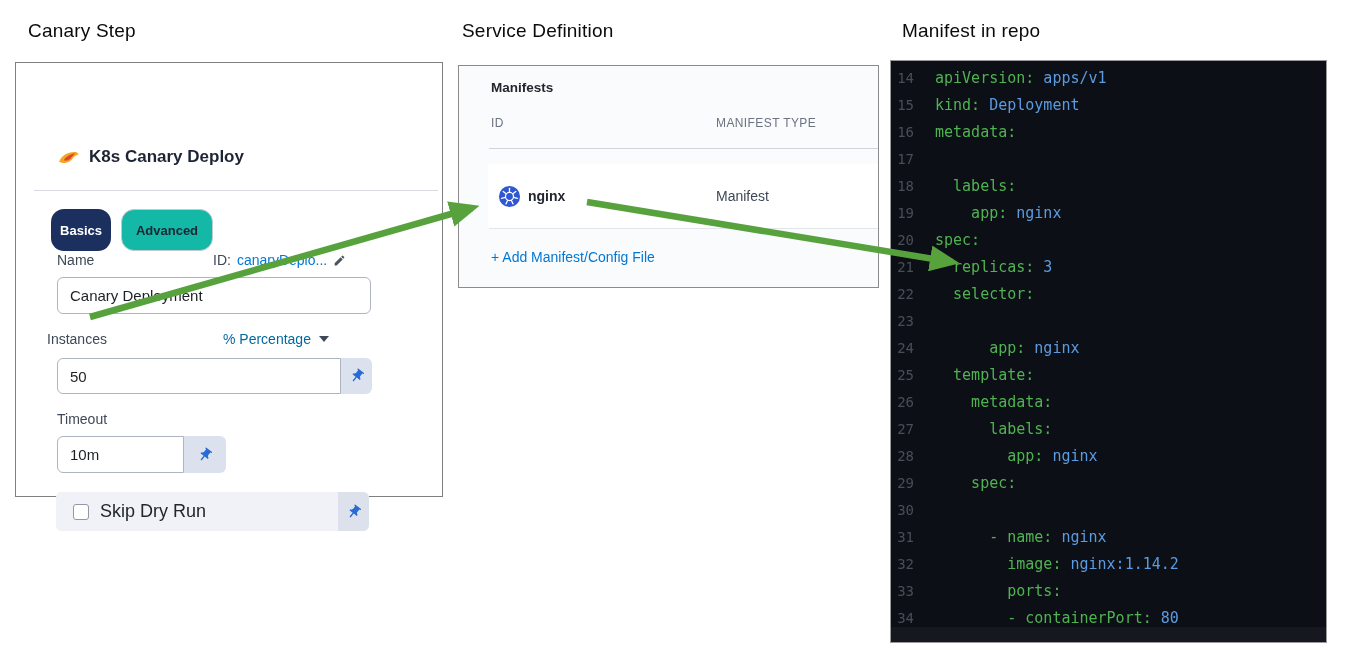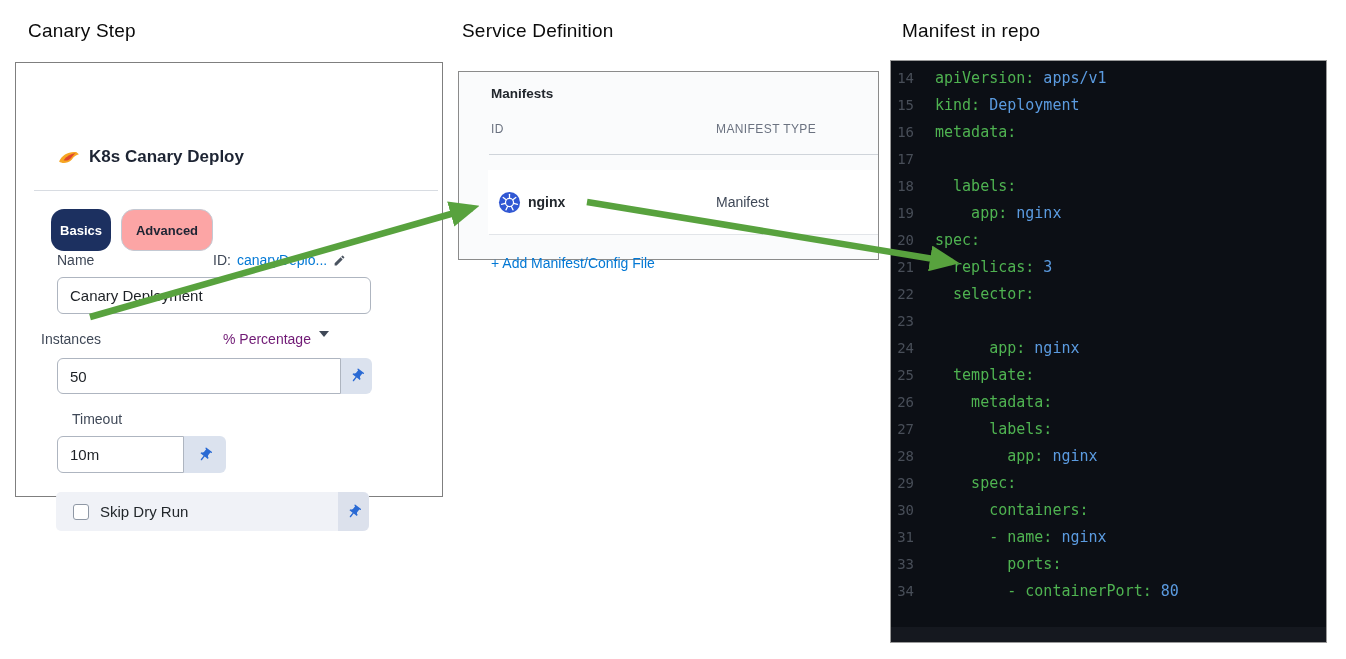--- a/index.html
+++ b/index.html
@@ -15,51 +15,51 @@
   
   .panel-canary { position:absolute; left:15px; top:62px; width:428px; height:435px;
                   background:#fff; border:1px solid #7f7f7f; }
   .cs-header { position:absolute; left:42px; top:84px; display:flex; align-items:center; gap:9px; }
   .cs-title  { font-size:17px; font-weight:bold; color:#1d2433; }
   .cs-divider { position:absolute; left:18px; top:127px; width:404px; height:1px; background:#d8dce2; }
 
   .pill { position:absolute; top:146px; height:42px; border-radius:13px; display:flex;
           align-items:center; justify-content:center; font-size:13px; font-weight:bold; cursor:pointer; }
   .pill-basics   { left:35px;  width:60px;  background:var(--pill-navy); color:#fff; }
-  .pill-advanced { left:105px; width:92px;  background:#fca5a5; color:#1d2433; border:1px solid #c3c9d3; }
+  .pill-advanced { left:105px; width:92px;  background:#14b8a6; color:#1d2433; border:1px solid #c3c9d3; }
 
   .fld-label { position:absolute; font-size:14px; color:#3f4857; }
   .id-row { position:absolute; left:197px; top:189px; font-size:14px; display:flex; align-items:center; gap:6px; }
   .id-prefix { color:#3f4857; }
   .id-value  { color:var(--link-blue); cursor:pointer; }
 
   .text-input { position:absolute; background:#fff; border:1px solid #aeb5c0; border-radius:6px;
                 font-size:15px; color:#1d2126; display:flex; align-items:center; padding-left:12px; }
   .inp-name     { left:41px; top:214px; width:314px; height:37px; }
   .inp-inst     { left:41px; top:295px; width:284px; height:36px; border-radius:6px 0 0 6px; }
   .inp-timeout  { left:41px; top:373px; width:127px; height:37px; border-radius:6px 0 0 6px; }
 
   .pin-box { position:absolute; background:var(--pin-bg); display:flex; align-items:center;
              justify-content:center; border-radius:0 6px 6px 0; cursor:pointer; }
   .pin-inst    { left:325px; top:295px; width:31px; height:36px; }
   .pin-timeout { left:168px; top:373px; width:42px; height:37px; }
   .pin-skip    { left:322px; top:429px; width:31px; height:39px; background:#dce1ec; }
 
-  .unit-select { position:absolute; left:207px; top:268px; display:flex; gap:8px;
-                 font-size:14px; color:#701a75; cursor:pointer; }
+  .unit-select { position:absolute; left:207px; top:268px; display:flex; align-items:center; gap:8px;
+                 font-size:14px; color:#0369a1; cursor:pointer; }
   .caret-down { width:0; height:0; border-left:5px solid transparent; border-right:5px solid transparent;
                 border-top:6px solid #3f4857; }
 
   .skip-row { position:absolute; left:40px; top:429px; width:313px; height:39px; background:#f0f2f7;
               border-radius:5px; display:flex; align-items:center; padding-left:17px; gap:11px; }
   .checkbox { width:16px; height:16px; border:1.6px solid #8f98a5; border-radius:3px; background:#fff; cursor:pointer; }
-  .skip-label { font-size:15px; color:#22272b; }
-
-  
-  .panel-service { position:absolute; left:458px; top:71px; width:421px; height:189px;
+  .skip-label { font-size:18px; color:#22272b; }
+
+  
+  .panel-service { position:absolute; left:458px; top:65px; width:421px; height:223px;
                    background:#fafbfc; border:1px solid #8b8b8b;padding-left:12px; }
   .sv-title { position:absolute; left:32px; top:14px; font-size:13.5px; font-weight:bold; color:#22272d; }
   .sv-col   { position:absolute; top:50px; font-size:12px; color:#6b7280; letter-spacing:.4px; }
   .sv-col-id   { left:32px; }
   .sv-col-type { left:257px; }
   .sv-head-divider { position:absolute; left:30px; top:82px; right:0; height:1px; background:#cfd4da; }
   .sv-row { position:absolute; left:29px; top:98px; right:0; height:64px; background:#fff; display:flex; align-items:center; cursor:pointer; }
   .sv-row-divider  { position:absolute; left:30px; top:162px; right:0; height:1px; background:#e2e5e9; }
   .k8s-badge { position:absolute; left:10px; width:23px; height:23px; }
   .sv-row-id   { position:absolute; left:40px; font-size:14px; font-weight:bold; color:#22272d; }
@@ -110,33 +110,33 @@
       <span class="id-prefix">ID:</span>
       <span class="id-value">canaryDeplo...</span>
       <span>
         <svg class="icon-svg" width="13" height="13" viewBox="0 0 24 24">
           <path fill="#4a5360" d="M3 17.25V21h3.75L17.8 9.94l-3.75-3.75L3 17.25zM20.7 7.04a1 1 0 0 0 0-1.41l-2.34-2.34a1 1 0 0 0-1.41 0l-1.83 1.83 3.75 3.75 1.83-1.83z"></path>
         </svg>
       </span>
     </div>
     <div class="text-input inp-name">Canary Deployment</div>
 
-    <div class="fld-label" style="left:25px; top:268px;">Instances</div>
+    <div class="fld-label" style="left:31px; top:268px;">Instances</div>
     <div class="unit-select">
       <span>% Percentage</span>
       <span class="caret-down"></span>
     </div>
     <div class="text-input inp-inst">50</div>
     <div class="pin-box pin-inst">
       <svg class="icon-svg pin-glyph" width="16" height="16" viewBox="0 0 24 24" style="transform:rotate(38deg)">
         <path d="M16 9V4h1a1 1 0 0 0 0-2H7a1 1 0 0 0 0 2h1v5c0 1.66-1.34 3-3 3v2h5.97v7l1 1 1-1v-7H19v-2c-1.66 0-3-1.34-3-3z" fill="#2a6ad4"></path>
       </svg>
     </div>
 
-    <div class="fld-label" style="left:41px; top:348px;margin-left:15px;">Timeout</div>
+    <div class="fld-label" style="left:41px; top:348px;">Timeout</div>
     <div class="text-input inp-timeout">10m</div>
     <div class="pin-box pin-timeout">
       <svg class="icon-svg pin-glyph" width="16" height="16" viewBox="0 0 24 24" style="transform:rotate(38deg)">
         <path d="M16 9V4h1a1 1 0 0 0 0-2H7a1 1 0 0 0 0 2h1v5c0 1.66-1.34 3-3 3v2h5.97v7l1 1 1-1v-7H19v-2c-1.66 0-3-1.34-3-3z" fill="#2a6ad4"></path>
       </svg>
     </div>
 
     <div class="skip-row">
       <span class="checkbox"></span>
       <span class="skip-label">Skip Dry Run</span>
@@ -188,22 +188,23 @@
         <div class="code-line"><span class="ln">20</span><span class="src"><span class="k">spec:</span></span></div>
         <div class="code-line"><span class="ln">21</span><span class="src"><span class="k">  replicas:</span><span class="v"> 3</span></span></div>
         <div class="code-line"><span class="ln">22</span><span class="src"><span class="k">  selector:</span></span></div>
         <div class="code-line"><span class="ln">23</span></div>
         <div class="code-line"><span class="ln">24</span><span class="src"><span class="k">      app:</span><span class="v"> nginx</span></span></div>
         <div class="code-line"><span class="ln">25</span><span class="src"><span class="k">  template:</span></span></div>
         <div class="code-line"><span class="ln">26</span><span class="src"><span class="k">    metadata:</span></span></div>
         <div class="code-line"><span class="ln">27</span><span class="src"><span class="k">      labels:</span></span></div>
         <div class="code-line"><span class="ln">28</span><span class="src"><span class="k">        app:</span><span class="v"> nginx</span></span></div>
         <div class="code-line"><span class="ln">29</span><span class="src"><span class="k">    spec:</span></span></div>
-        <div class="code-line"><span class="ln">30</span><span class="src"><span class="k">      containers:</span></span></div>
+        <div class="code-line"><span class="ln">30</span></div>
         <div class="code-line"><span class="ln">31</span><span class="src"><span class="k">      - name:</span><span class="v"> nginx</span></span></div>
+        <div class="code-line"><span class="ln">32</span><span class="src"><span class="k">        image:</span><span class="v"> nginx:1.14.2</span></span></div>
         <div class="code-line"><span class="ln">33</span><span class="src"><span class="k">        ports:</span></span></div>
         <div class="code-line"><span class="ln">34</span><span class="src"><span class="k">        - containerPort:</span><span class="v"> 80</span></span></div>
       </div>
     <div class="code-scrollstrip"></div>
   </section>
 
   <svg class="arrows">
     <defs>
       <marker id="ah" markerUnits="strokeWidth" markerWidth="4.6" markerHeight="4" refX="3.4" refY="2" orient="auto">
         <path d="M0,0 L4.6,2 L0,4 Z" class="arrow-fill" fill="#58a23e"></path>

